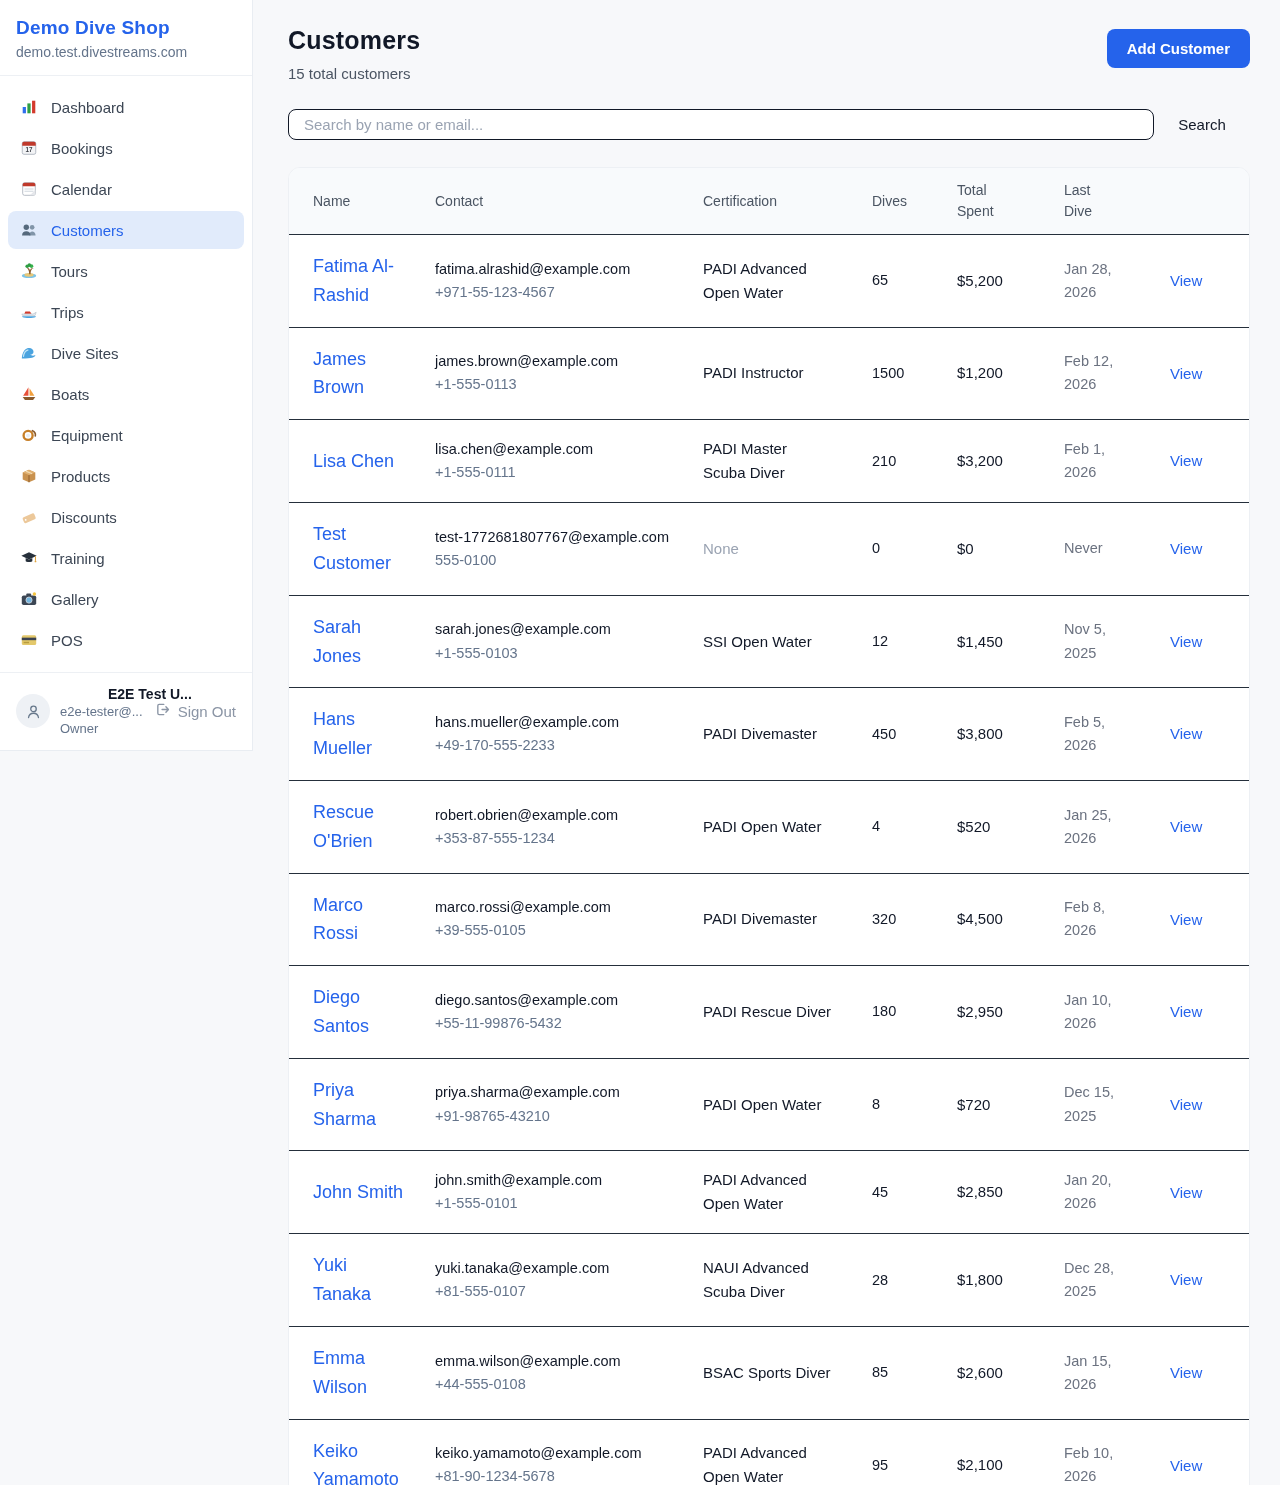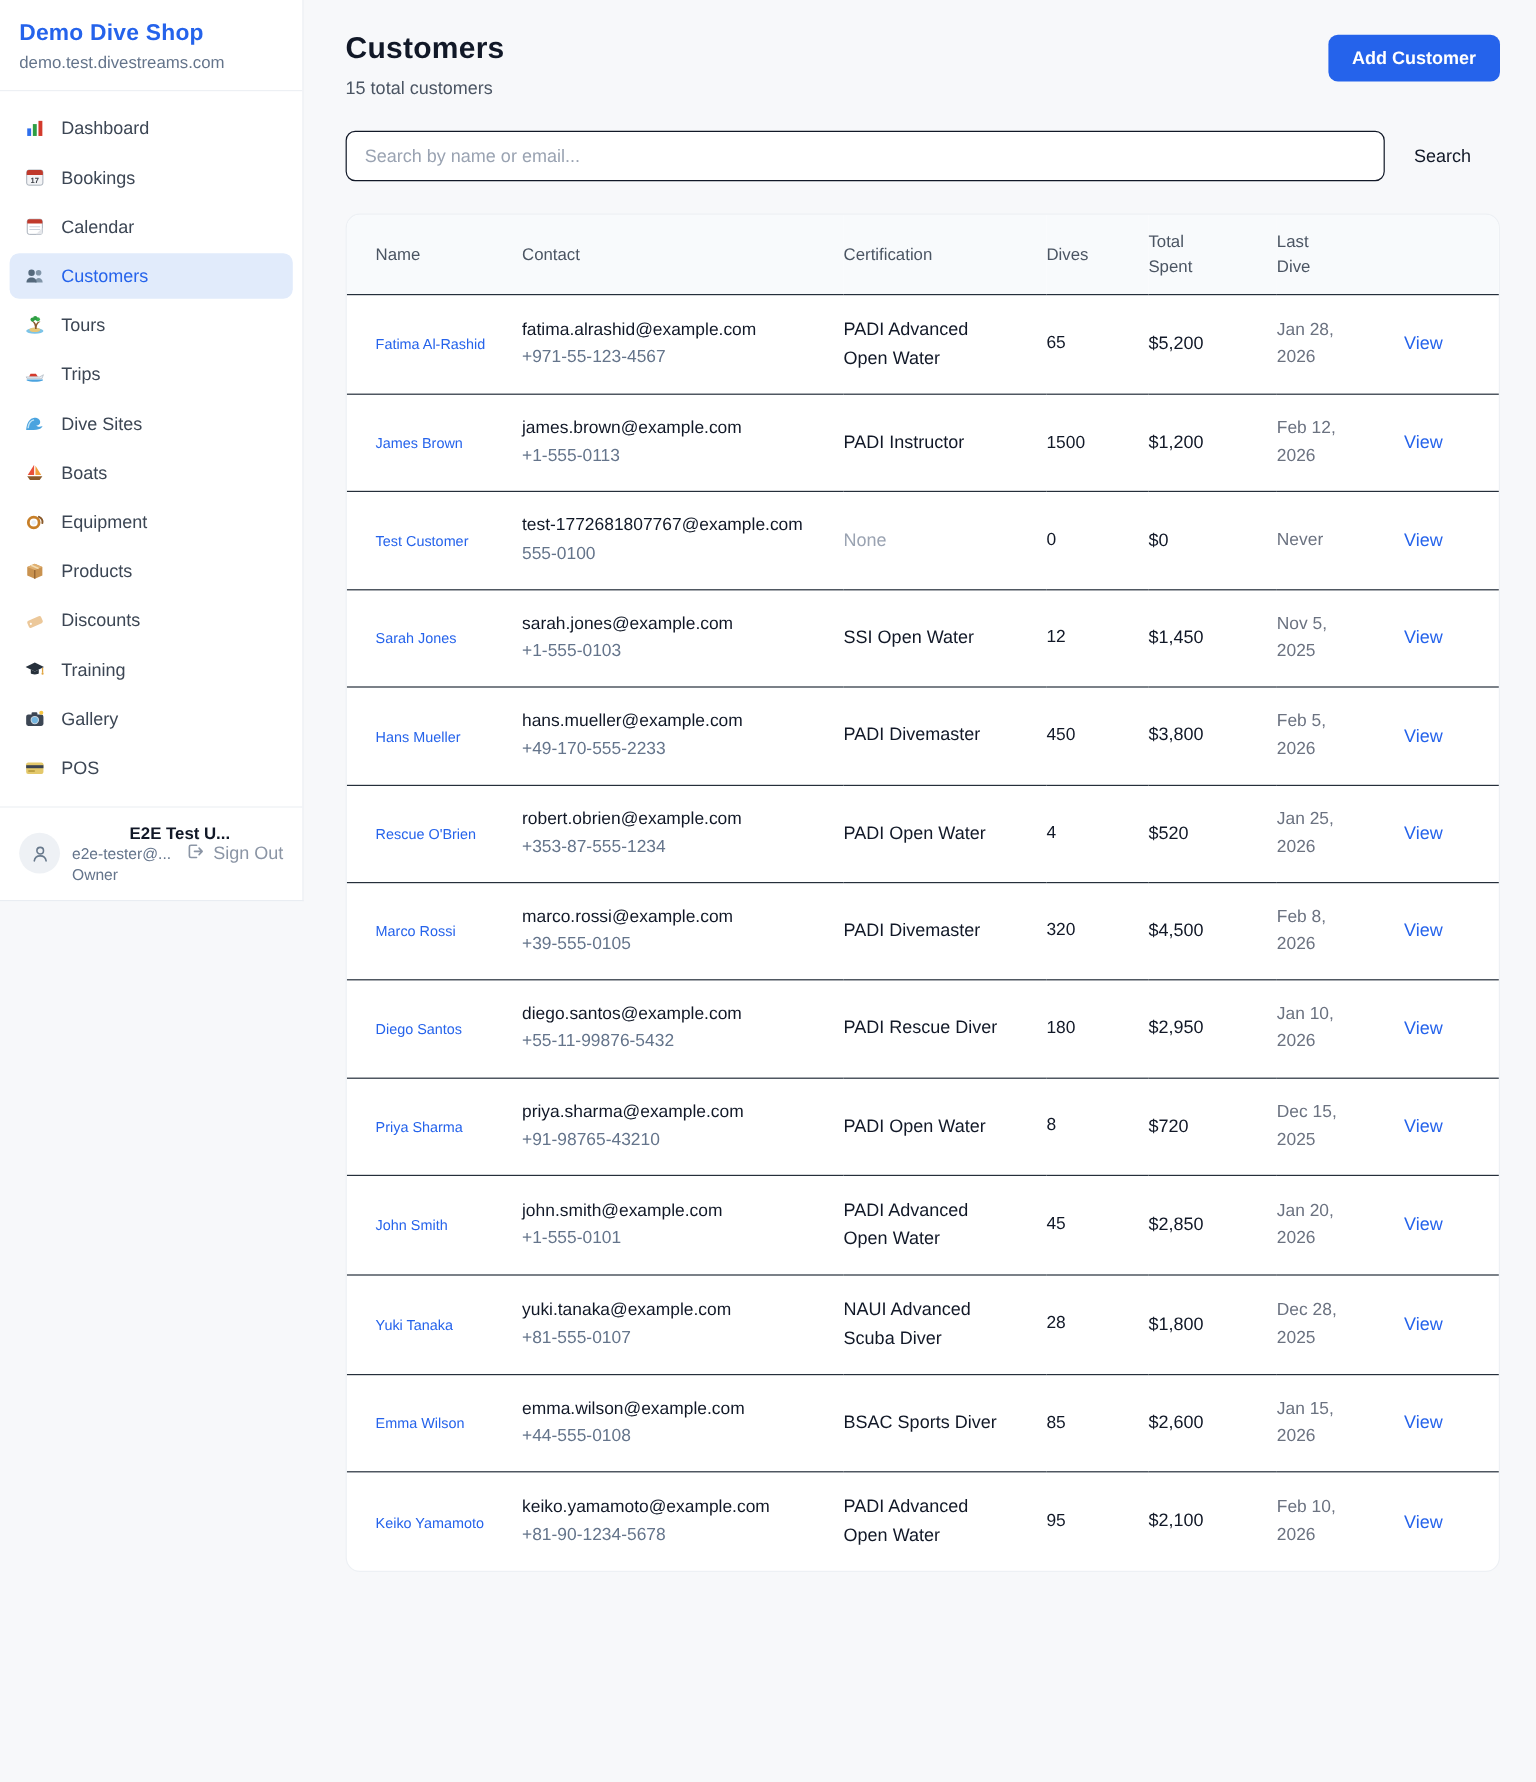--- a/index.html
+++ b/index.html
@@ -58,21 +58,21 @@
   .page-title { font-size:25px; font-weight:bold; color:#111827; letter-spacing:.2px; }
   .page-sub { font-size:15px; color:#4b5563; margin-top:10px; }
   .btn-primary {
     background:#2563eb; color:#ffffff;
     font-size:15px; font-weight:bold; font-family:inherit;
     border:none; border-radius:8px;
     padding:11px 20px; margin-top:3px; cursor:pointer;
   }
   .search-row { display:flex; align-items:center; margin-top:27px; }
   .search-input {
-    flex:1; height:42px;
+    flex:1; height:31px;
     border:1px solid #111827; border-radius:8px;
     padding:0 15px; font-size:15px; color:#111827;
     background:#ffffff; outline:none; font-family:inherit;
   }
   .search-input::placeholder { color:#9aa3b2; }
   .search-btn {
     width:96px; flex:none; 
     background:none; border:none; cursor:pointer;
     font-size:15px; color:#111827; font-family:inherit;
   }
@@ -98,21 +98,21 @@
   tbody td {
     padding:17px 10px 17px 0;
     border-bottom:1px solid #252f3b;
     vertical-align:middle; line-height:1.6;
   }
   tbody tr:last-child td { border-bottom:none; }
   tbody td:first-child { padding-left:24px; }
   tbody td:nth-child(2) { padding-right:28px; }
   tbody td:nth-child(3) { padding-right:40px; }
   tbody td:nth-child(6) { padding-right:40px; }
-  .name-link { color:#2563eb; font-size:12px; cursor:pointer; display:inline-block; max-width:92px; text-decoration:none; }
+  .name-link { color:#2563eb; font-size:18px; cursor:pointer; display:inline-block; max-width:92px; text-decoration:none; }
   .email { color:#111827; font-size:14.5px; }
   .phone { color:#64748b; font-size:14.5px; }
   .td-cert { font-size:15px; color:#111827; }
   .td-cert.muted { color:#9aa3b2; }
   .td-dives { font-size:14.5px; color:#111827; }
   .td-spent { font-size:15px; color:#111827; }
   .td-last { font-size:14.5px; color:#6b7280; }
   .view-link { color:#2563eb; font-size:15px; cursor:pointer; text-decoration:none; }
 </style>
 </head>
@@ -352,20 +352,32 @@
       <div class="email">james.brown@example.com</div>
       <div class="phone">+1-555-0113</div>
     </td>
     <td class="td-cert">PADI Instructor</td>
     <td class="td-dives">1500</td>
     <td class="td-spent">$1,200</td>
     <td class="td-last">Feb 12, 2026</td>
     <td><a class="view-link">View</a></td>
   </tr>
           <tr>
+    <td><a class="name-link">Lisa Chen</a></td>
+    <td>
+      <div class="email">lisa.chen@example.com</div>
+      <div class="phone">+1-555-0111</div>
+    </td>
+    <td class="td-cert">PADI Master Scuba Diver</td>
+    <td class="td-dives">210</td>
+    <td class="td-spent">$3,200</td>
+    <td class="td-last">Feb 1, 2026</td>
+    <td><a class="view-link">View</a></td>
+  </tr>
+          <tr>
     <td><a class="name-link">Test Customer</a></td>
     <td>
       <div class="email">test-1772681807767@example.com</div>
       <div class="phone">555-0100</div>
     </td>
     <td class="td-cert muted">None</td>
     <td class="td-dives">0</td>
     <td class="td-spent">$0</td>
     <td class="td-last">Never</td>
     <td><a class="view-link">View</a></td>

